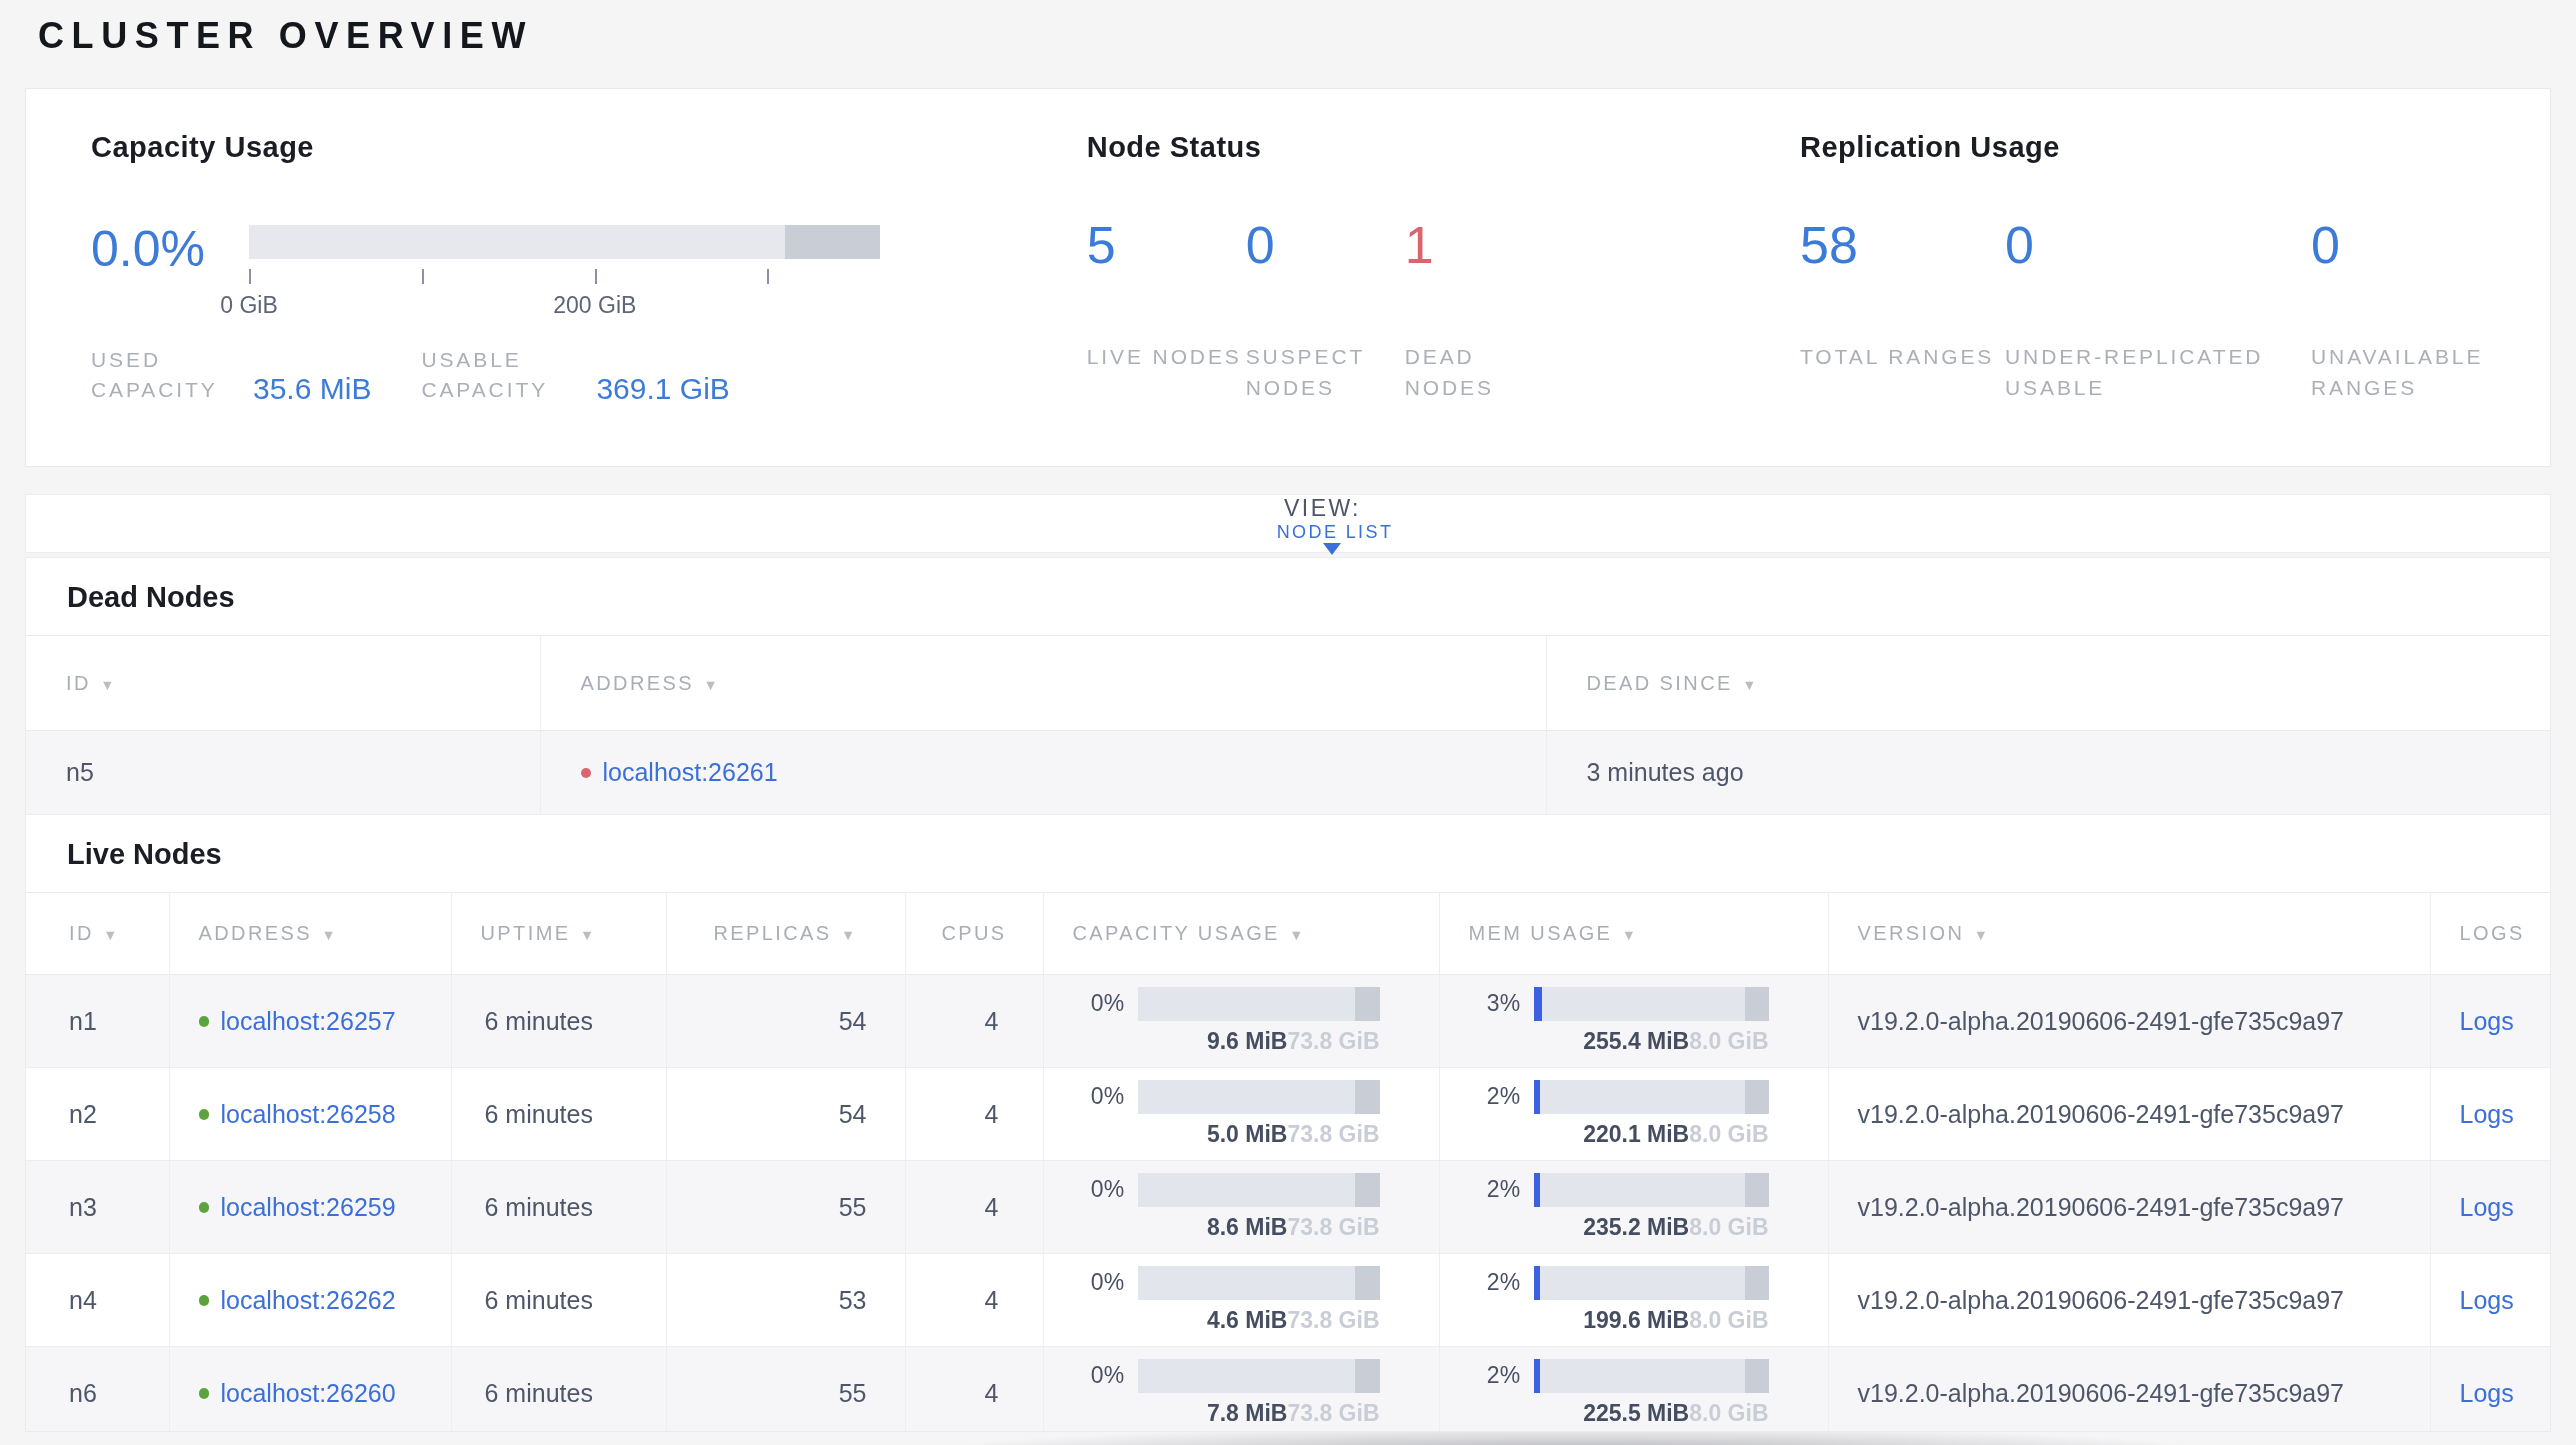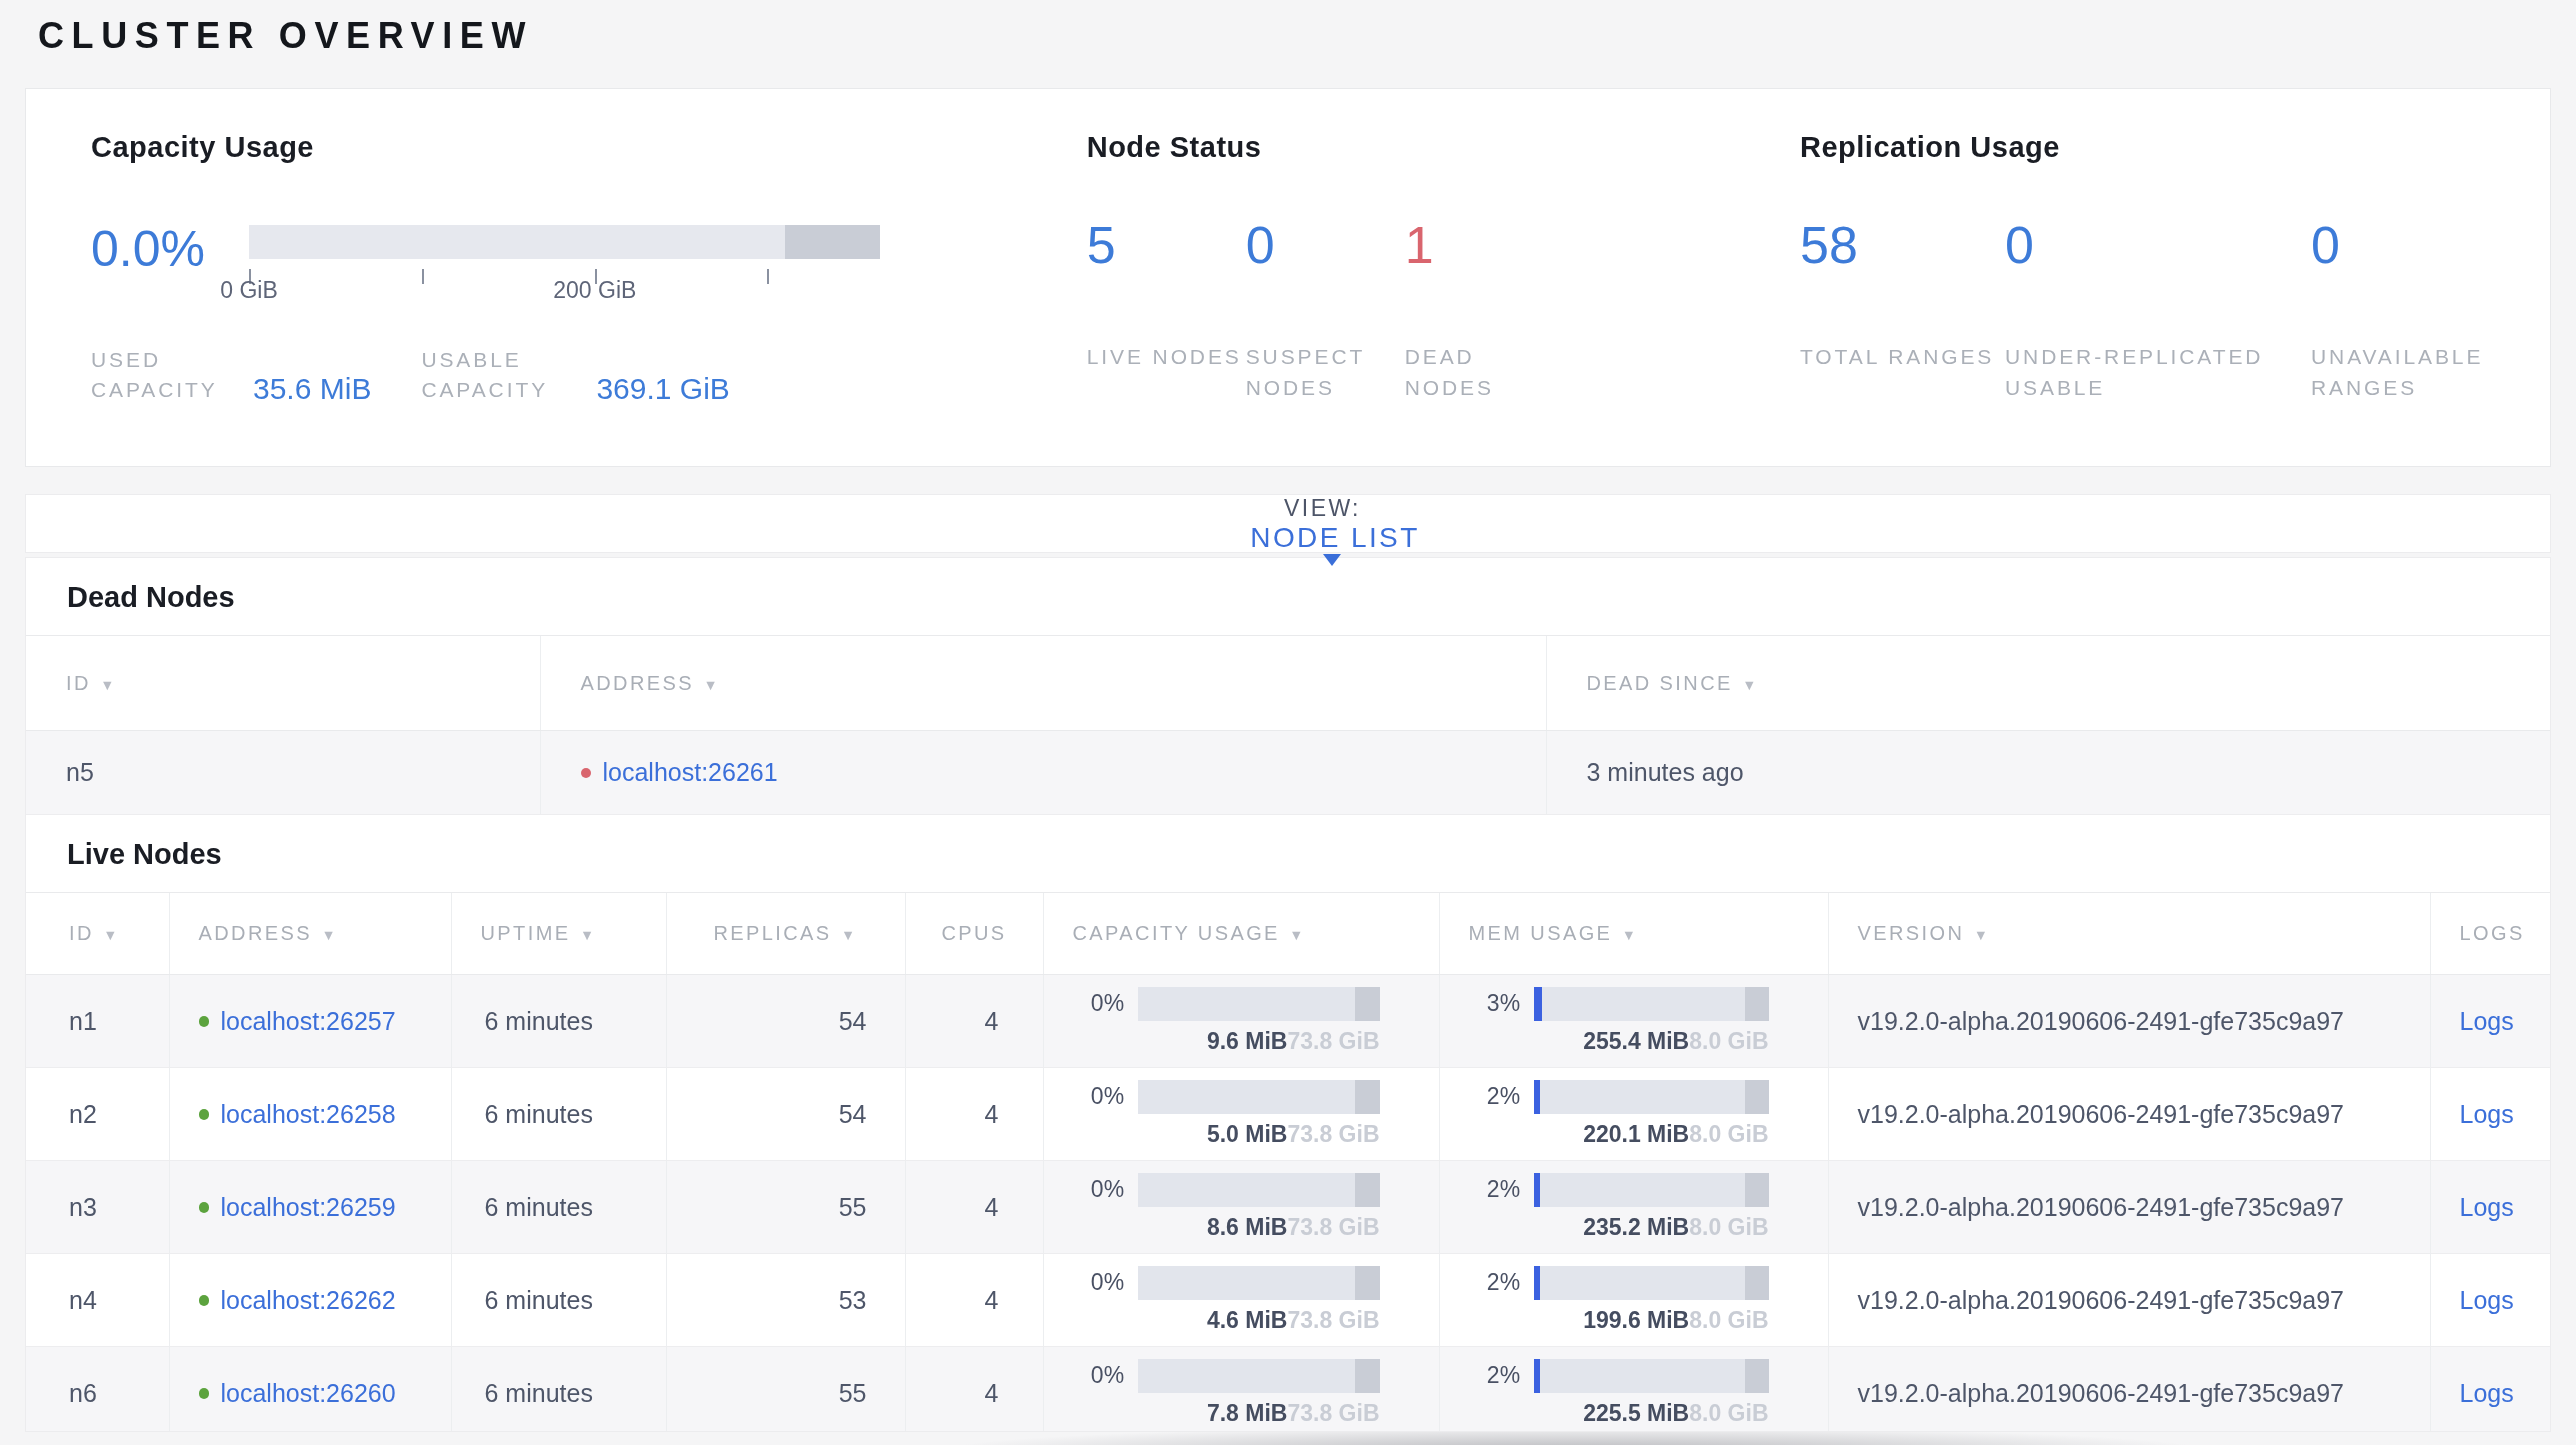--- a/index.html
+++ b/index.html
@@ -47,21 +47,21 @@
     font-weight: 400;
     color: #3d7bd8;
     margin-top: -3.8px;
   }
   .cap-meter { width: 631px; position: relative; margin-top: 1.9px; }
   .cap-bar { height: 34px; background: #e6e8ee; position: relative; overflow: hidden; }
   .cap-bar .bar-fill { position: absolute; left: 0; top: 0; height: 100%; background: #3b61e0; }
   .cap-bar .bar-reserved { position: absolute; right: 0; top: 0; height: 100%; background: #c9cdd6; }
   .tick { position: absolute; top: 44px; width: 1.9px; height: 15.3px; background: #8a91a0; }
   .tick-label {
-    position: absolute; top: 52px;
+    position: absolute; top: 67px;
     transform: translateX(-50%);
     font-size: 23px; color: #5e6578; white-space: nowrap;
   }
   .cap-stats { display: flex; align-items: flex-end; margin-top: 67px; }
   .stat { display: flex; align-items: flex-end; }
   .stat + .stat { margin-left: 50px; }
   .stat-label {
     width: 145px;
     font-size: 21px; letter-spacing: 2.9px; line-height: 1.45;
     color: #abb0b8;
@@ -87,21 +87,21 @@
   .view-bar {
     margin: 27px 25px 0 25px;
     height: 59px;
     background: #ffffff;
     border: 1px solid #ececee;
     display: flex; align-items: center;
     padding-left: 69px;
     flex-direction: column;
   }
   .view-label { font-size: 23px; letter-spacing: 2.4px; color: #4d5568; }
-  .view-selected { font-size: 28px; letter-spacing: 2.4px; color: #3b6fd9; margin-left: 25px; cursor: pointer; }
+  .view-selected { font-size: 18px; letter-spacing: 2.4px; color: #3b6fd9; margin-left: 25px; cursor: pointer; }
   .caret-down {
     width: 0; height: 0; margin-left: 19px;
     border-left: 9.5px solid transparent;
     border-right: 9.5px solid transparent;
     border-top: 12.4px solid #3b6fd9;
     display: inline-block;
   }
 
   
   .tables-card {

